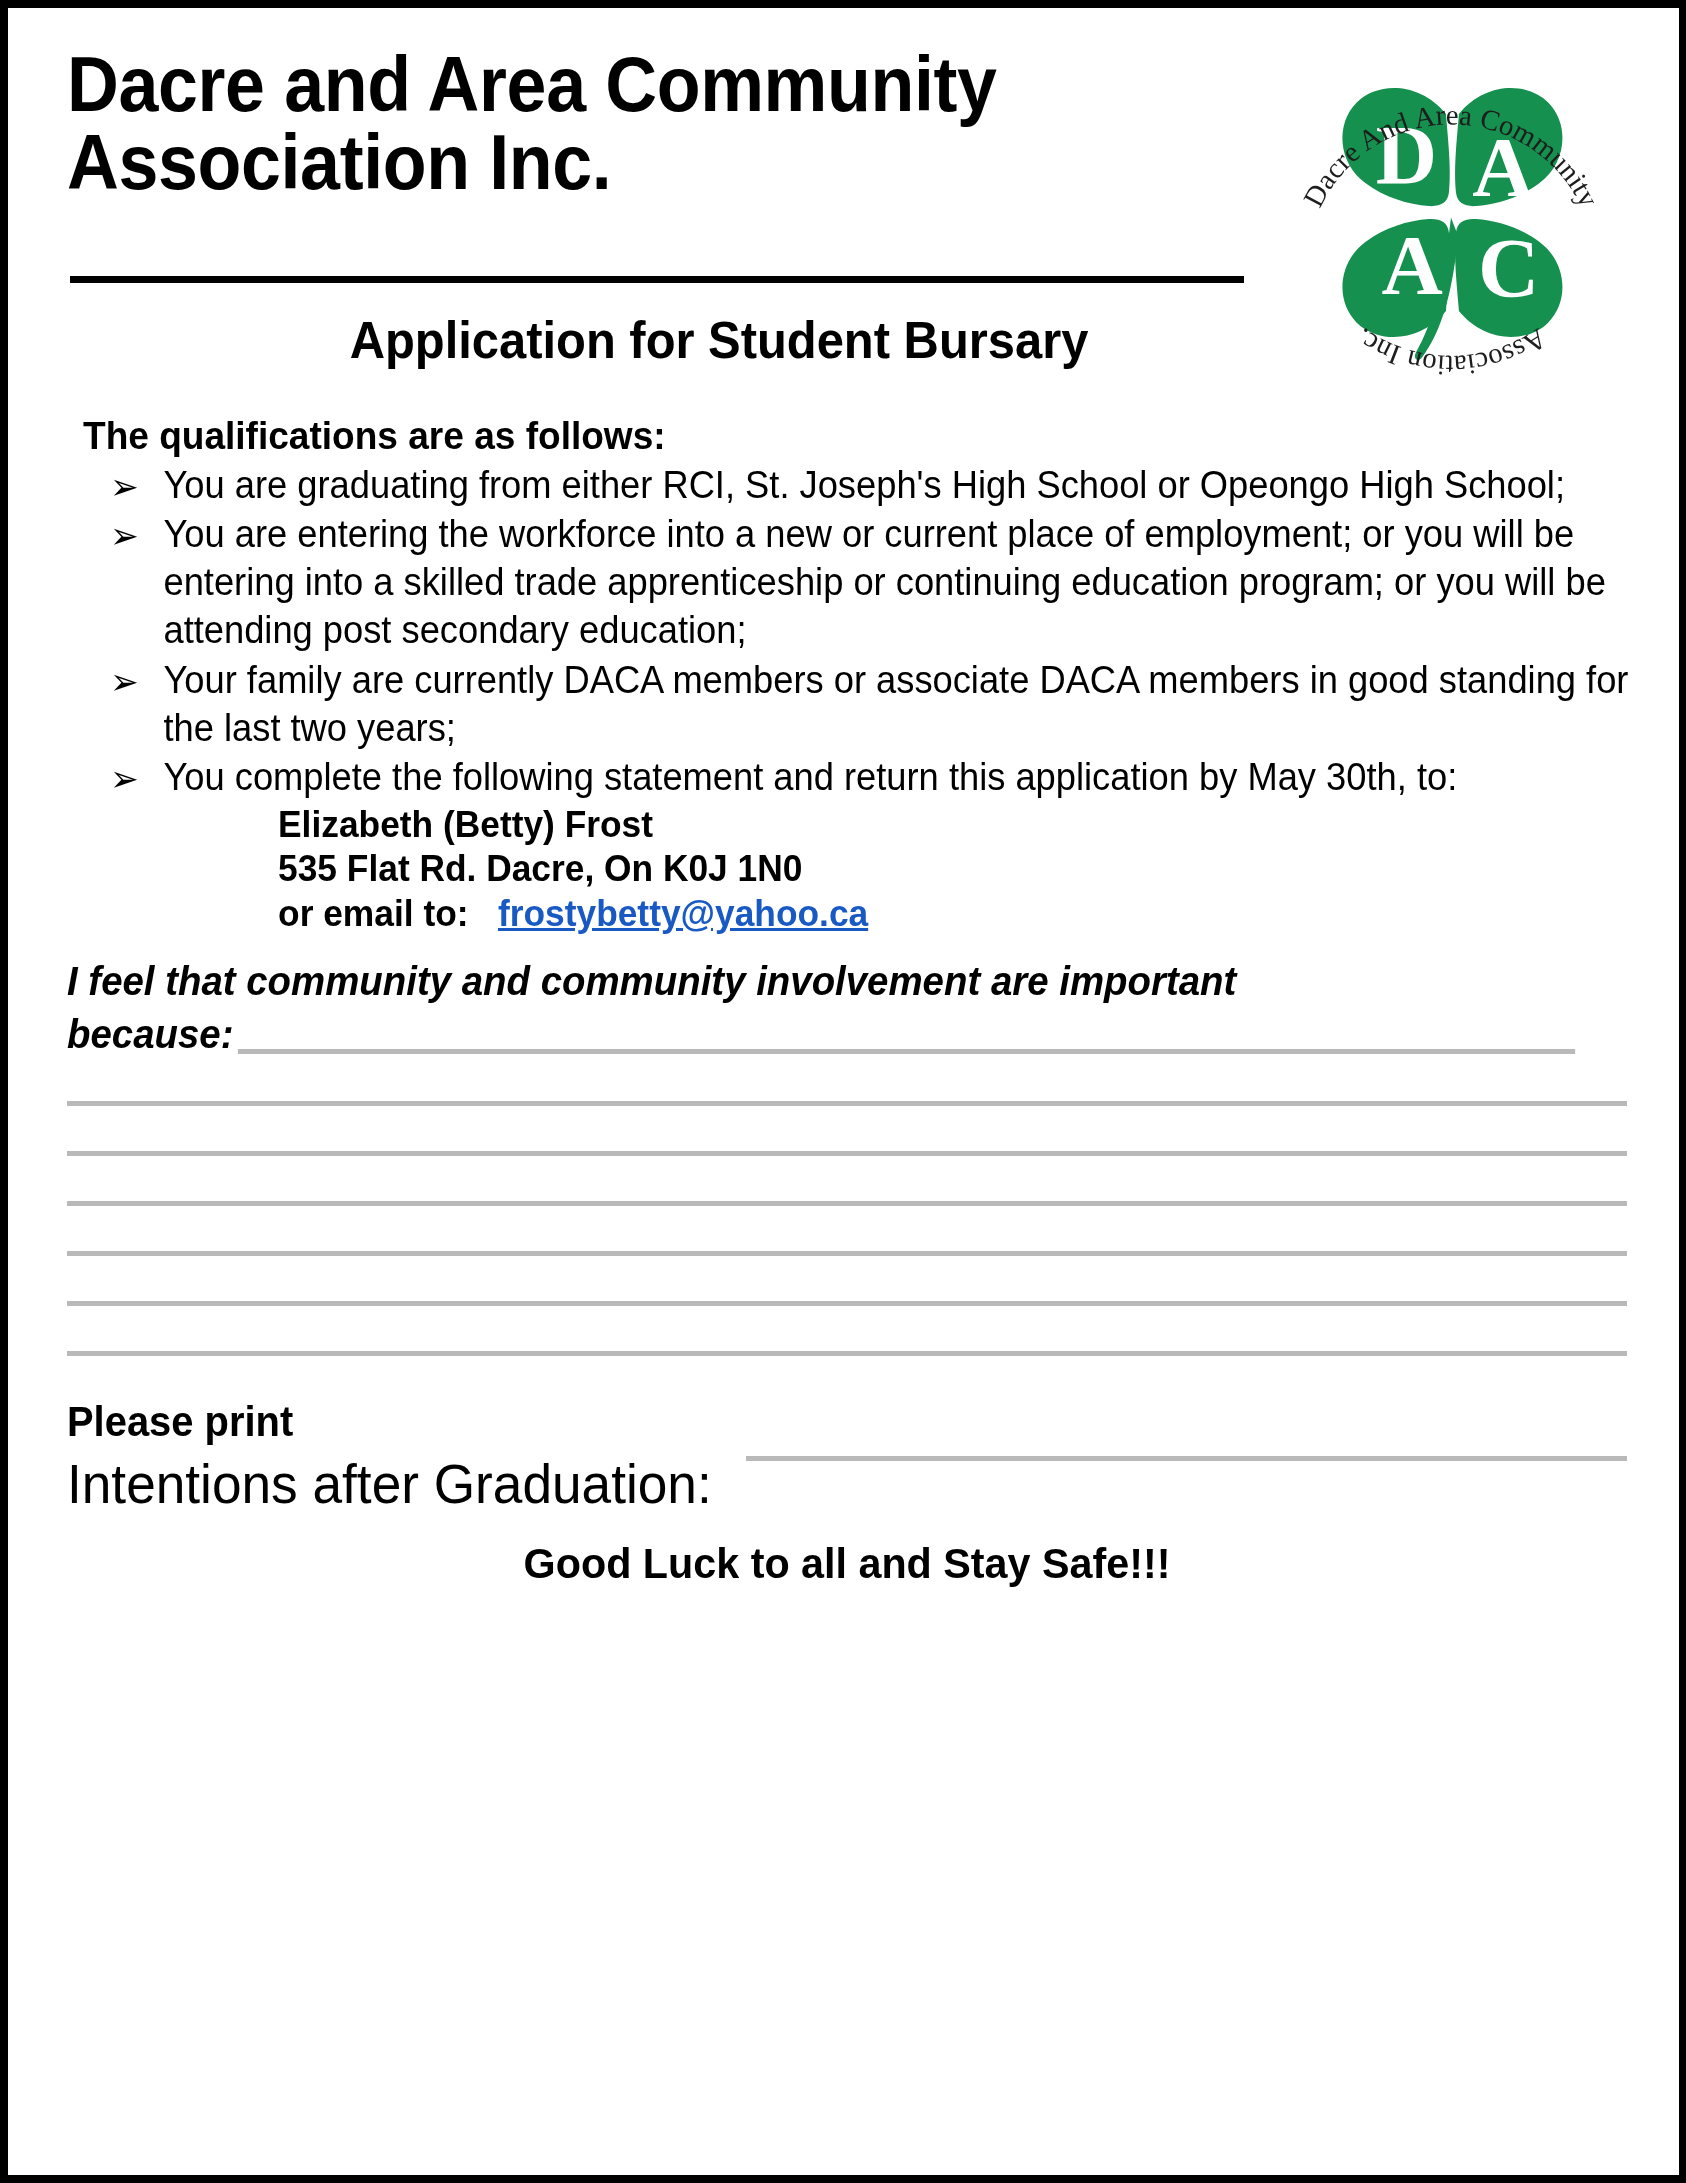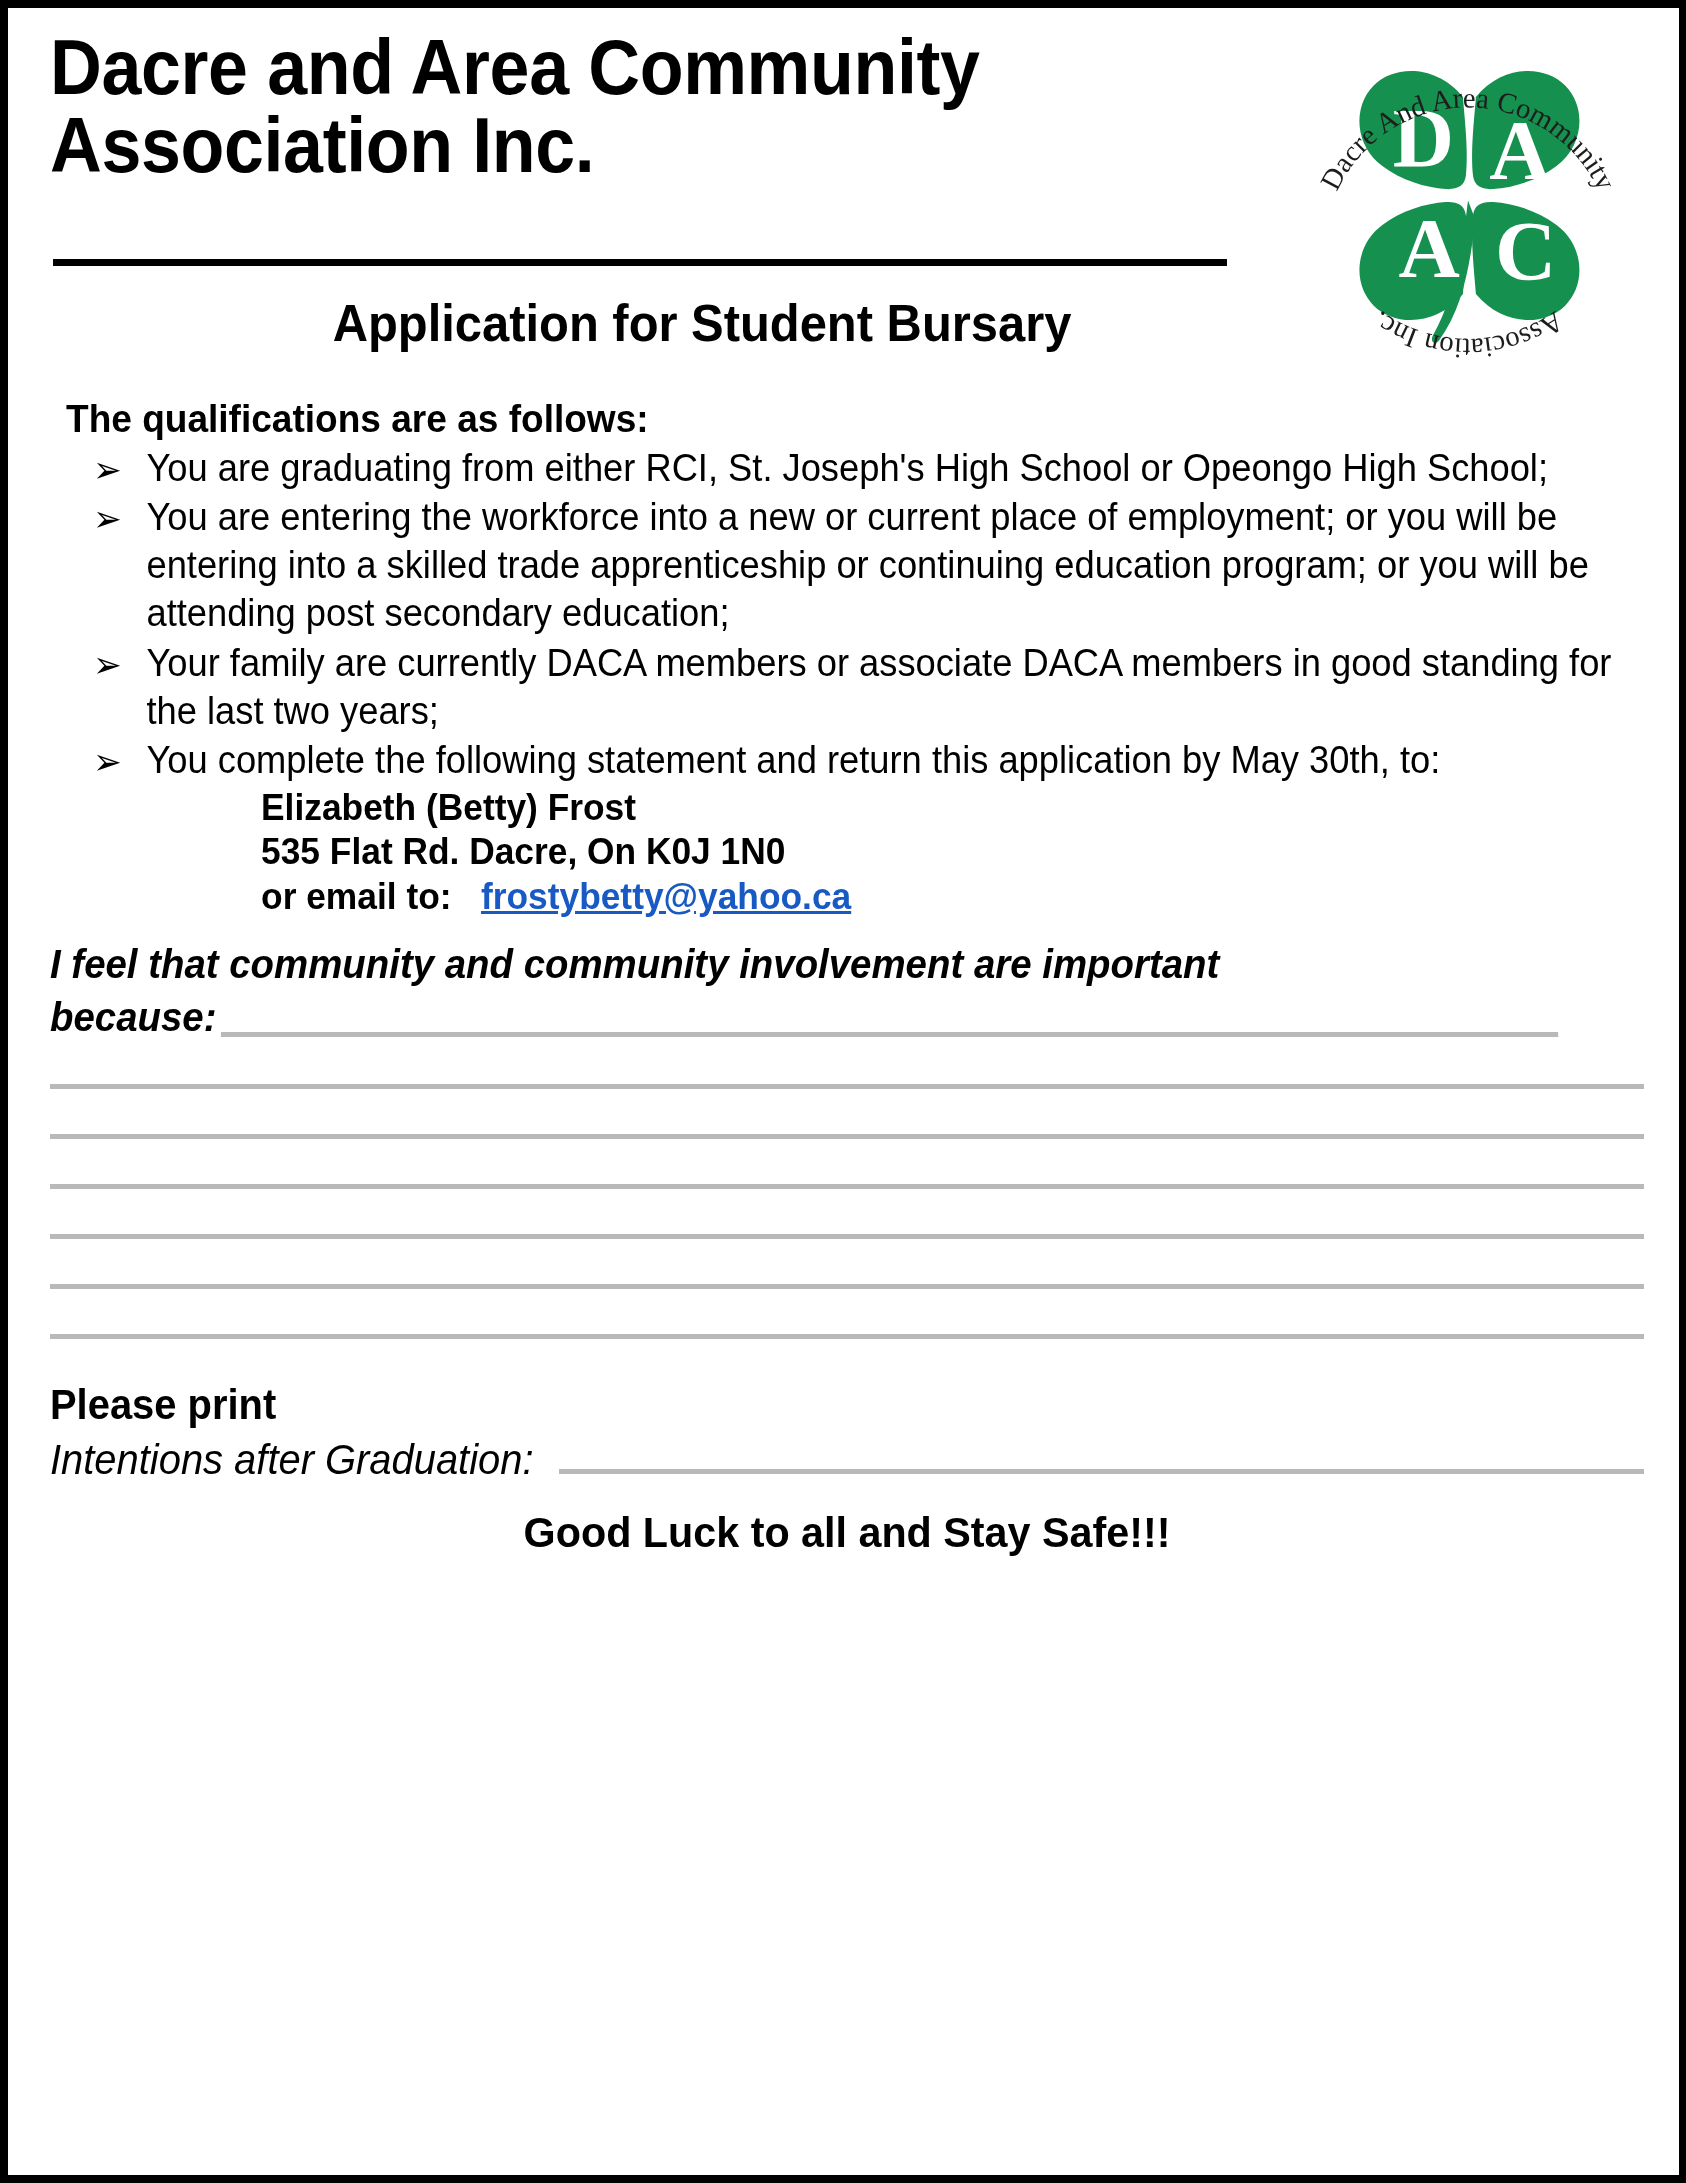--- a/index.html
+++ b/index.html
@@ -15,21 +15,21 @@
     overflow: hidden;
   }
 
   
   .page {
     position: relative;
     width: 1687px;
     height: 2183px;
     background: #ffffff;
     border: 8px solid #000000;
-    padding: 0;
+    padding: 17px;
   }
   .inner {
     position: relative;
     width: 100%;
     height: 100%;
     padding: 0 35px 0 42px;
   }
 
   
   .header {
@@ -169,26 +169,25 @@
     font-family: "Liberation Sans Narrow", "Liberation Sans", sans-serif;
     font-weight: bold;
     font-size: 42px;
     line-height: 1.0;
     margin: 14.4px 0 13px 0;
     transform: scaleX(0.95);
     transform-origin: left center;
   }
   .field-row {
     display: flex;
-    align-items: flex-end;
+    align-items: flex-start;
     margin-bottom: 30px;
     font-family: "Liberation Sans Narrow", "Liberation Sans", sans-serif;
-    font-size: 42px;
-    line-height: 1.0;
-    font-style: italic;
+    font-size: 56px;
+    line-height: 1.0;
   }
   .field-row .lbl {
     white-space: nowrap;
     transform: scaleX(0.95);
     transform-origin: left bottom;
   }
   .field-row .rule-fill {
     height: 5px;
     background: #b9b9b9;
     margin-bottom: 7.2px;

